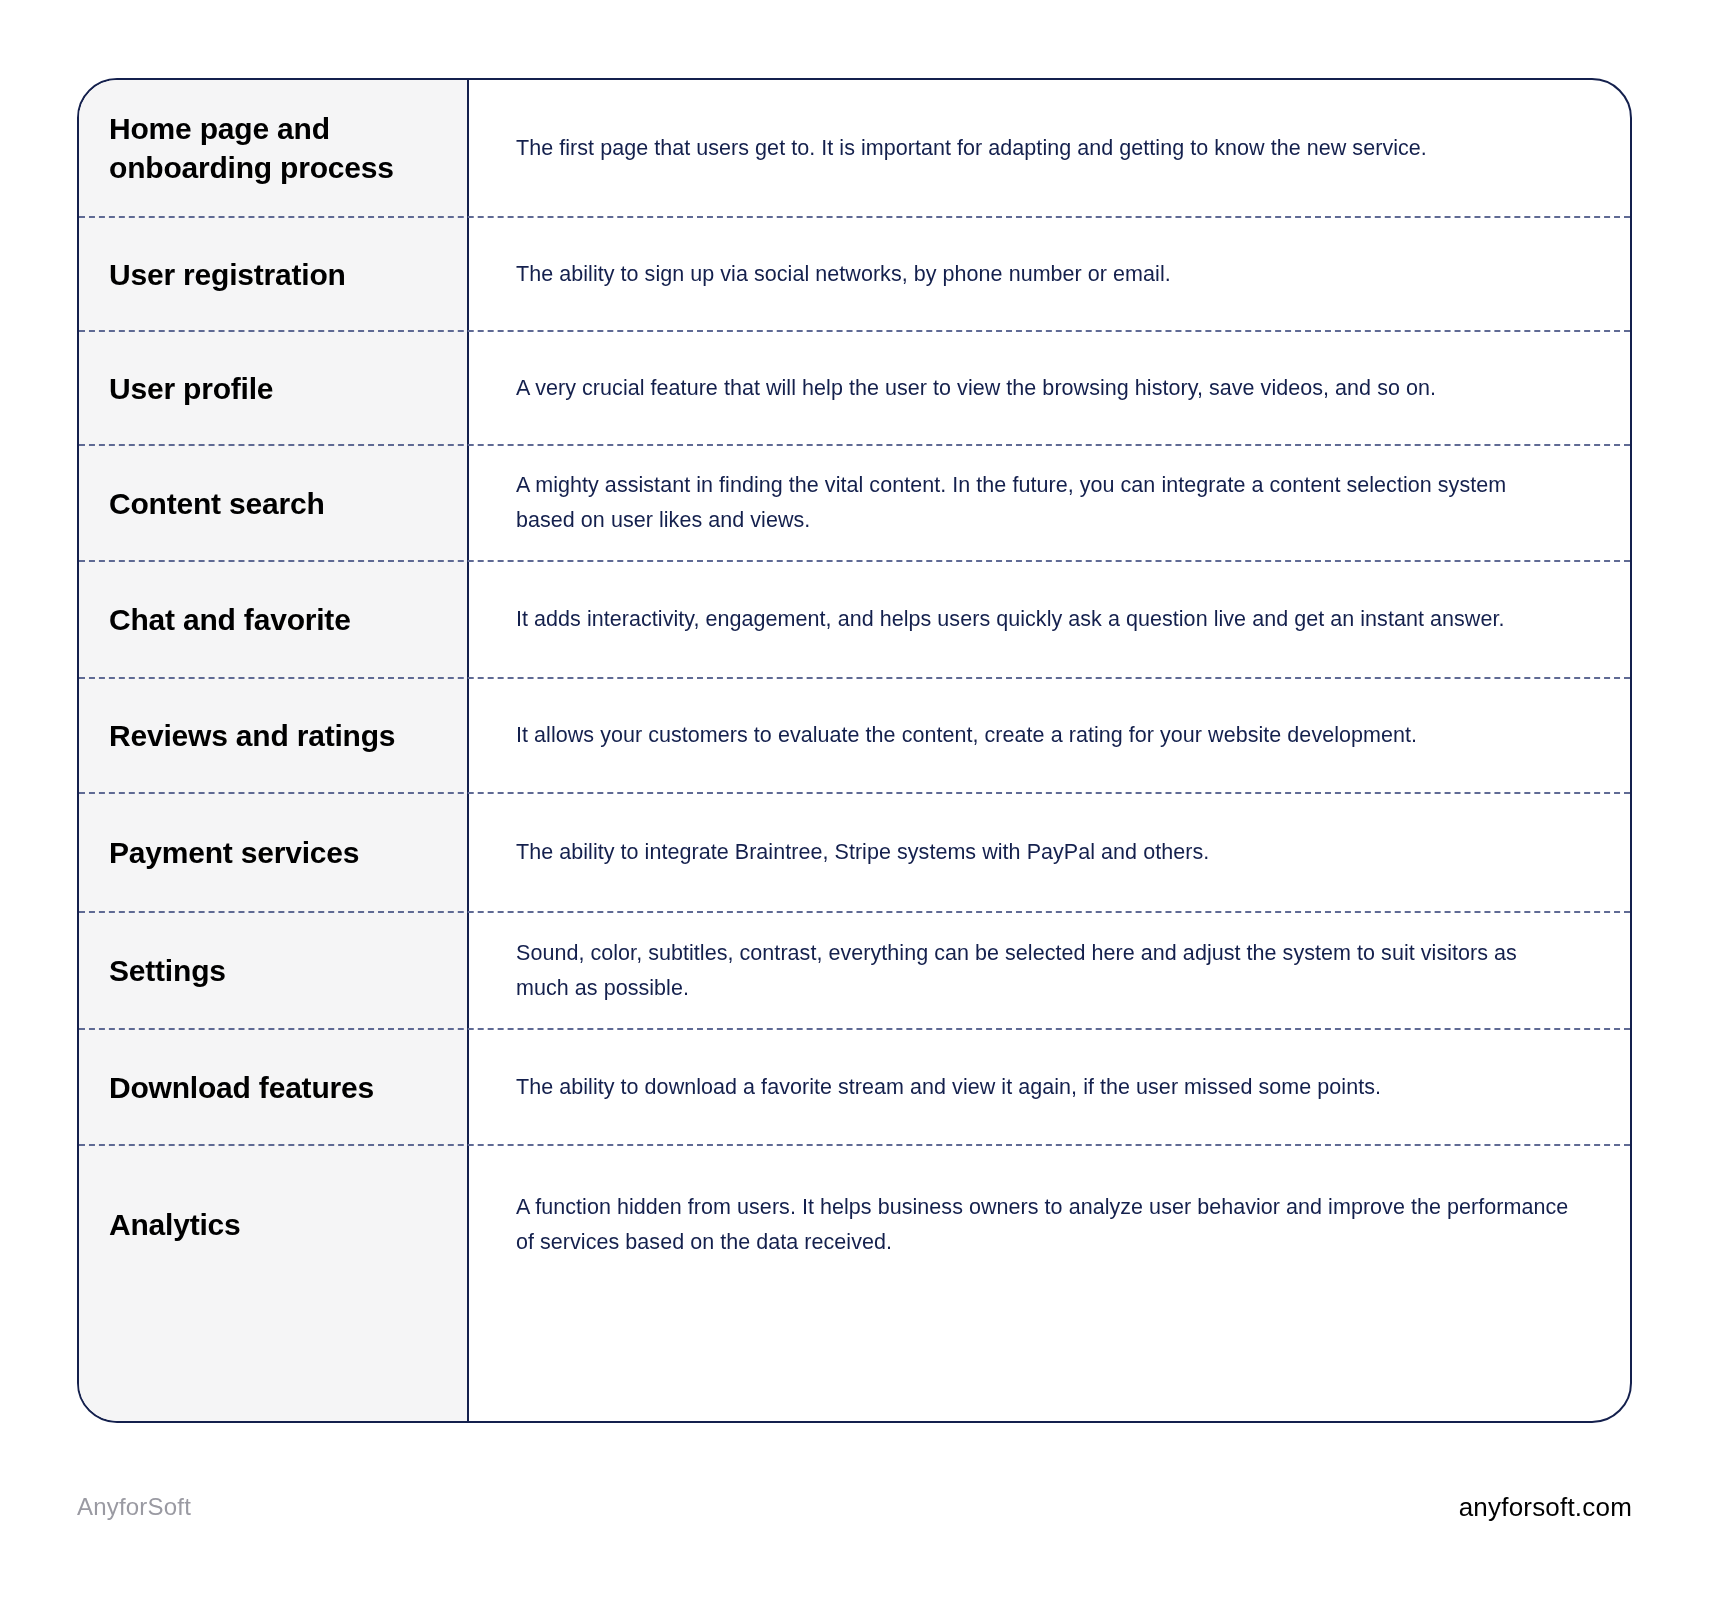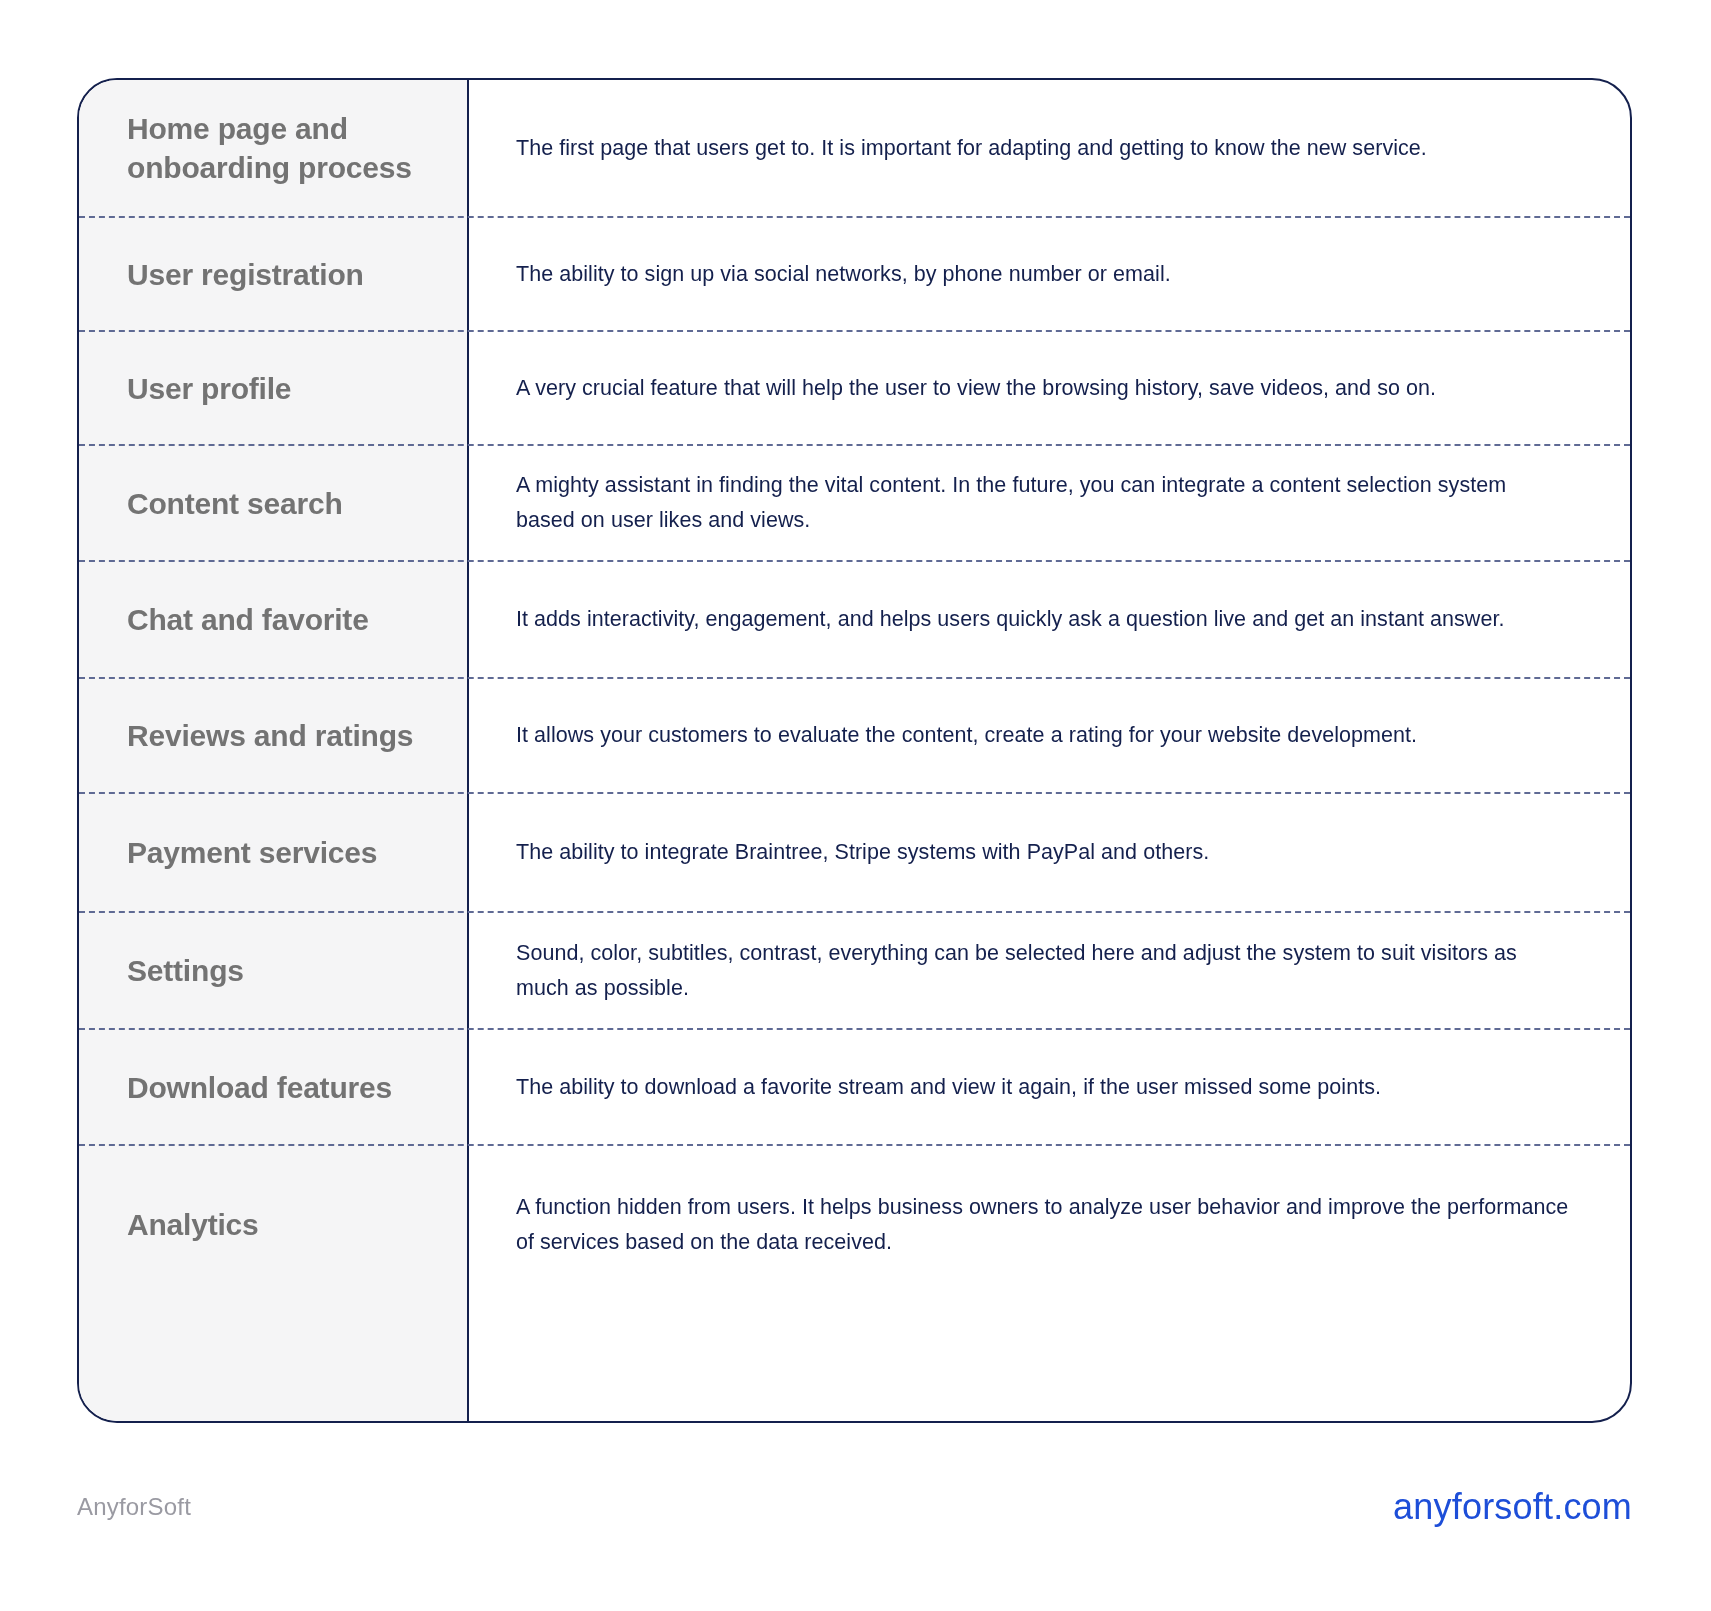--- a/index.html
+++ b/index.html
@@ -84,24 +84,24 @@
     box-sizing: border-box;
     flex: 0 0 auto;
   }
   .row + .row {
     border-top: 2px dashed #5f6a94;
   }
 
   .row-title {
     flex: 0 0 388px;
     box-sizing: border-box;
-    padding: 0 20px 0 48px;
+    padding: 0 20px 0 30px;
     display: flex;
     align-items: center;
-    color: #737373;
+    color: #000000;
     font-size: 30px;
     font-weight: 700;
     line-height: 1.30;
     letter-spacing: -0.2px;
   }
 
   .row-desc {
     flex: 1 1 auto;
     box-sizing: border-box;
     padding: 0 60px 0 49px;
@@ -139,22 +139,22 @@
     justify-content: space-between;
     gap: 24px;
   }
   .footer-left {
     color: #9a9aa2;
     font-size: 24px;
     font-weight: 400;
     letter-spacing: 0.2px;
   }
   .footer-right {
-    color: #1d4ed8;
-    font-size: 36px;
+    color: #000000;
+    font-size: 26px;
     font-weight: 400;
     letter-spacing: 0.2px;
   }
 </style>
 </head>
 <body>
 
 <div class="page">
 
   <div class="card">

